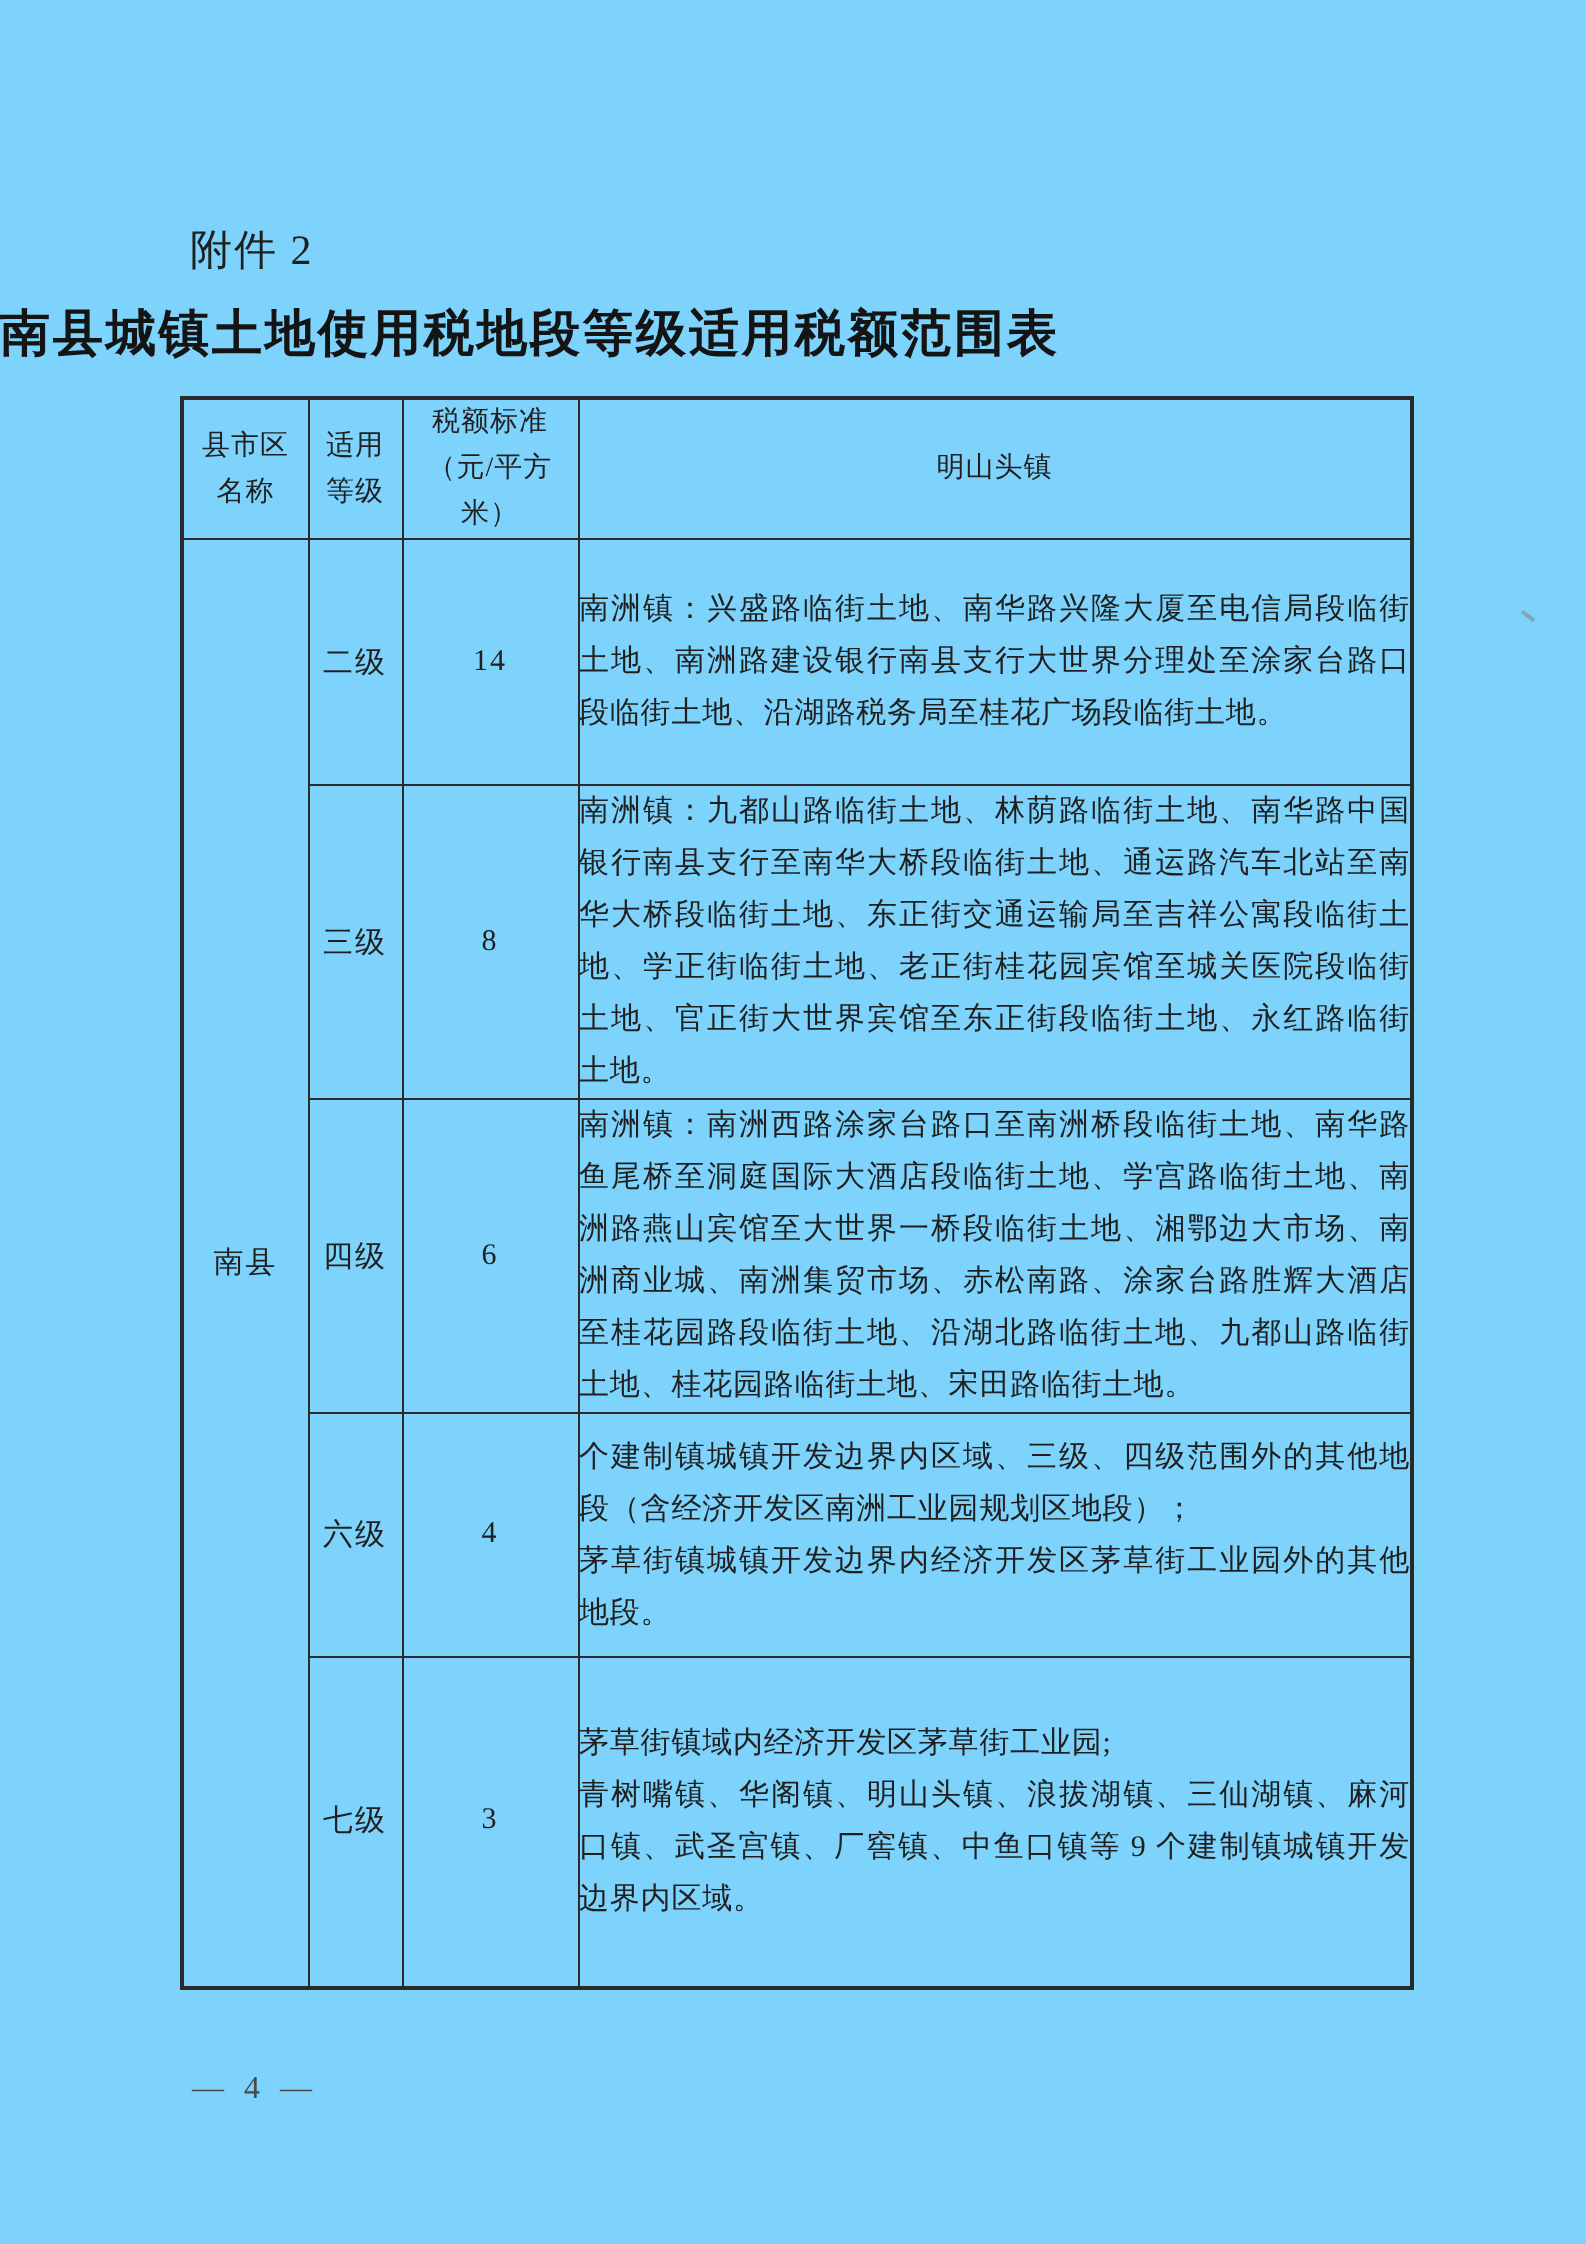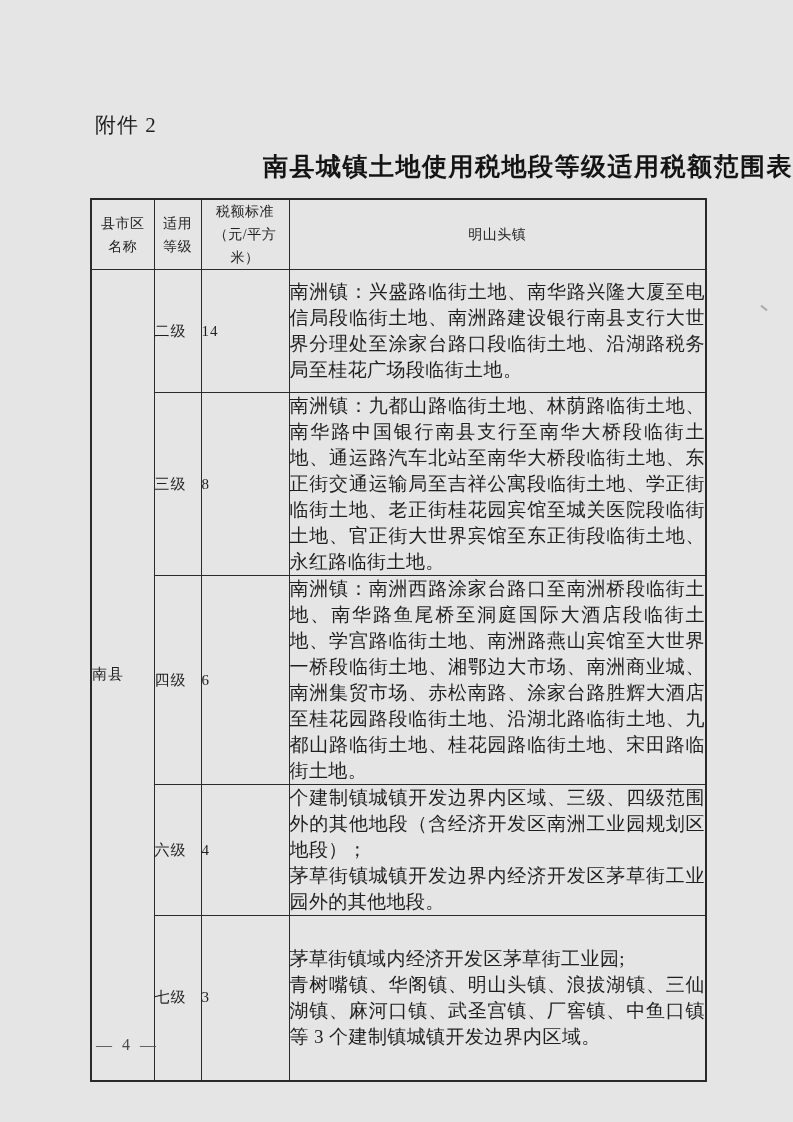--- a/index.html
+++ b/index.html
@@ -1,43 +1,43 @@
 <!DOCTYPE html>
 <html><head>
 <meta charset="utf-8">
 <style>
   html,body{margin:0;padding:0;background:#ffffff;}
   .page{
-    position:relative;width:793px;height:1122px;background:#e5e5e5;
+    position:relative;width:793px;height:1122px;background:#7dd3fc;
     font-family:"Liberation Serif","DejaVu Serif",serif;color:#1f1f1f;overflow:hidden;
   }
   .attachment{
     position:absolute;left:95px;top:111px;font-size:21px;letter-spacing:1px;
   }
   .doc-title{
     position:absolute;left:0;top:150px;width:793px;margin:0;
-    text-align:right;font-size:25px;font-weight:700;letter-spacing:1.5px;color:#141414;
+    text-align:left;font-size:25px;font-weight:700;letter-spacing:1.5px;color:#141414;
   }
   table.tax{
     position:absolute;left:90px;top:198px;width:615px;
     border-collapse:collapse;table-layout:fixed;
     border:2px solid #2a2a2a;
   }
   table.tax td, table.tax th{
     border:1px solid #2a2a2a;padding:0;font-weight:normal;color:#1f1f1f;
   }
   th.hcell{
     font-size:14px;line-height:23px;white-space:pre-line;
     text-align:center;vertical-align:middle;letter-spacing:0.5px;
   }
   td.ccell{
-    text-align:left;vertical-align:middle;font-size:15px;letter-spacing:1px;
+    text-align:center;vertical-align:middle;font-size:15px;letter-spacing:1px;
   }
   td.scope{
-    font-size:19px;line-height:26px;text-align:justify;vertical-align:middle;
+    font-size:15px;line-height:26px;text-align:justify;vertical-align:middle;
     padding:6px 8px 6px 9px;white-space:pre-line;letter-spacing:0.4px;
   }
   tr.hr{height:56px;}
   tr.r0{height:123px;}
   tr.r1{height:136px;}
   tr.r2{height:155px;}
   tr.r3{height:122px;}
   tr.r4{height:165px;}
   .page-number{
     position:absolute;left:96px;top:1036px;font-size:16px;color:#4a4a4a;
@@ -99,21 +99,21 @@
       <td class="ccell">六级</td>
       <td class="ccell">4</td>
       <td class="scope">个建制镇城镇开发边界内区域、三级、四级范围外的其他地段（含经济开发区南洲工业园规划区地段）；
 茅草街镇城镇开发边界内经济开发区茅草街工业园外的其他地段。</td>
     </tr>
 
     <tr class="r4">
       <td class="ccell">七级</td>
       <td class="ccell">3</td>
       <td class="scope">茅草街镇域内经济开发区茅草街工业园;
-青树嘴镇、华阁镇、明山头镇、浪拔湖镇、三仙湖镇、麻河口镇、武圣宫镇、厂窖镇、中鱼口镇等 3 个建制镇城镇开发边界内区域。</td>
+青树嘴镇、华阁镇、明山头镇、浪拔湖镇、三仙湖镇、麻河口镇、武圣宫镇、厂窖镇、中鱼口镇等 9 个建制镇城镇开发边界内区域。</td>
     </tr>
   </tbody>
     </table>
 
   <div class="artifact"></div>
 
   <div class="page-number">— 4 —</div>
 
 </div>
 

